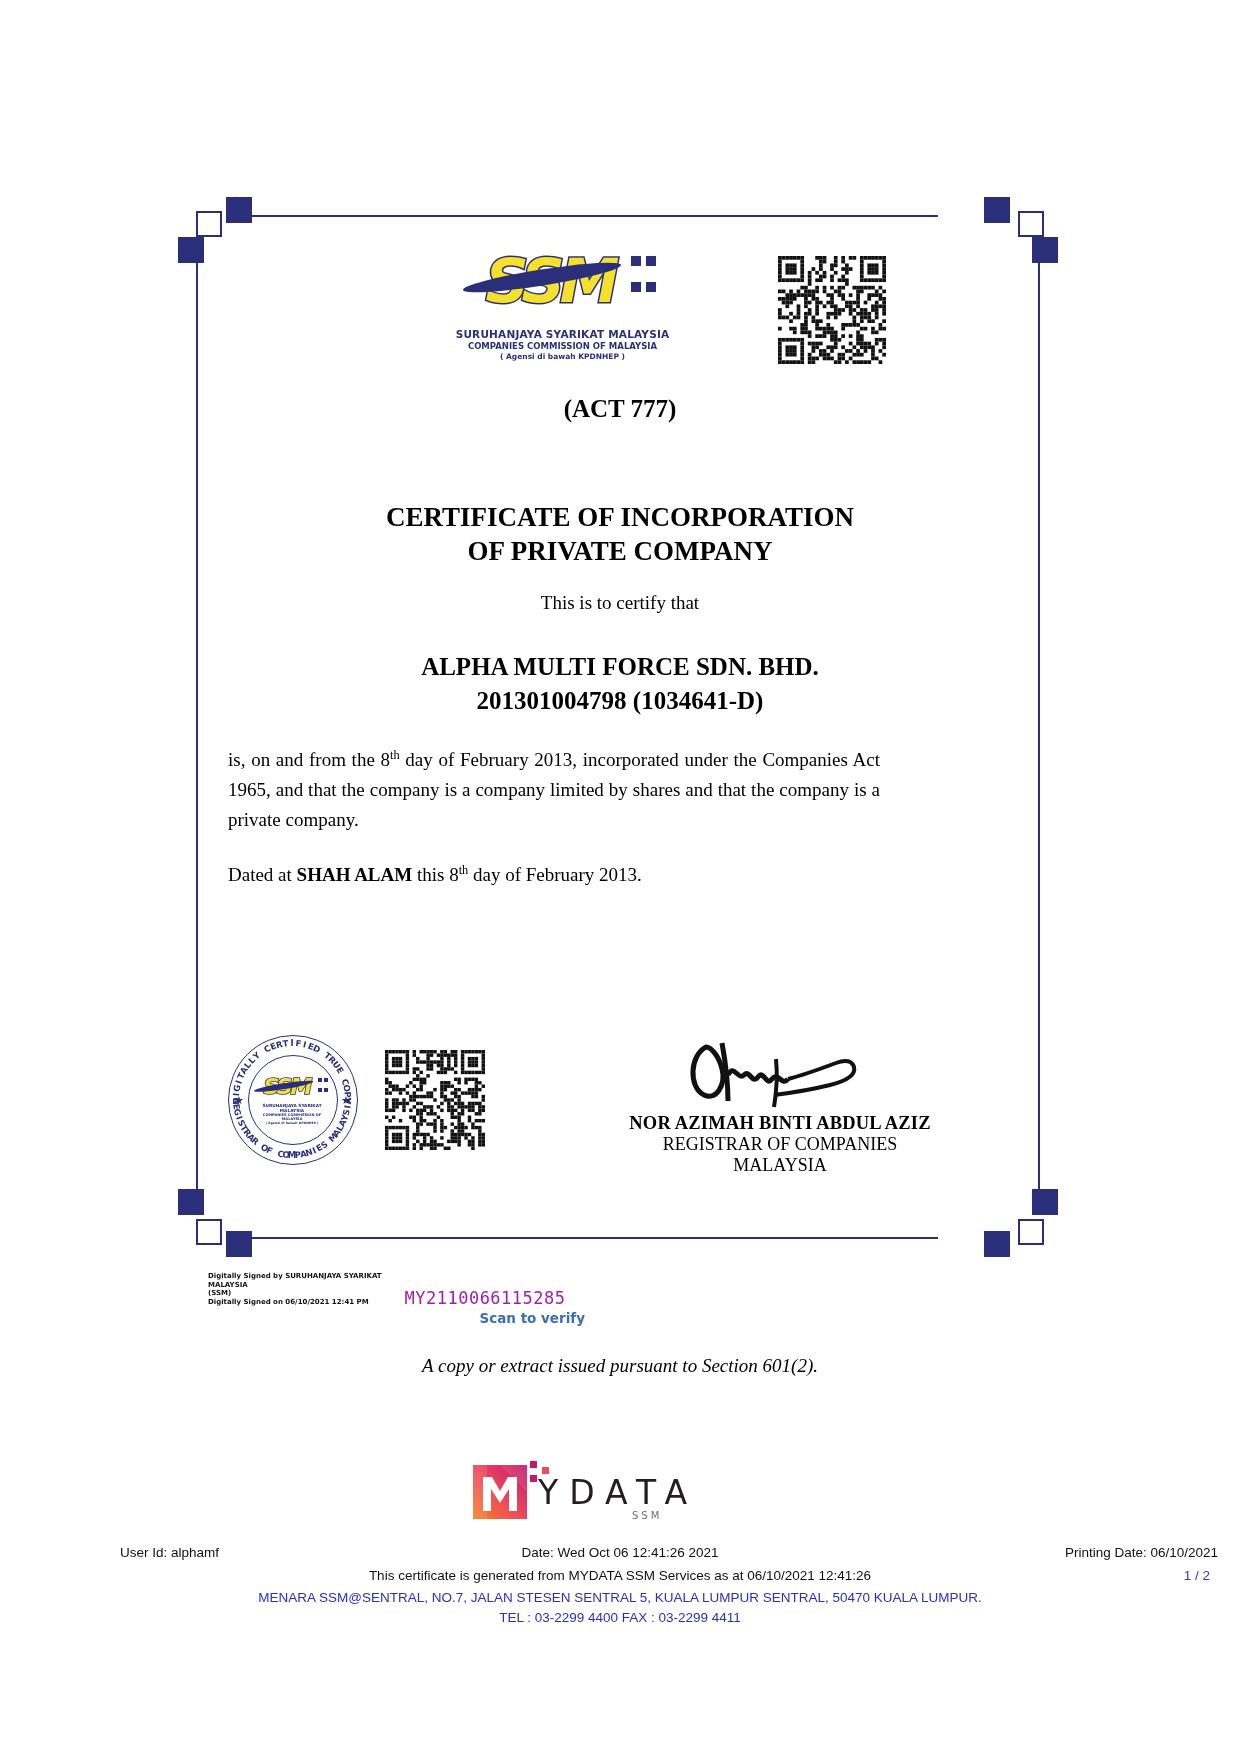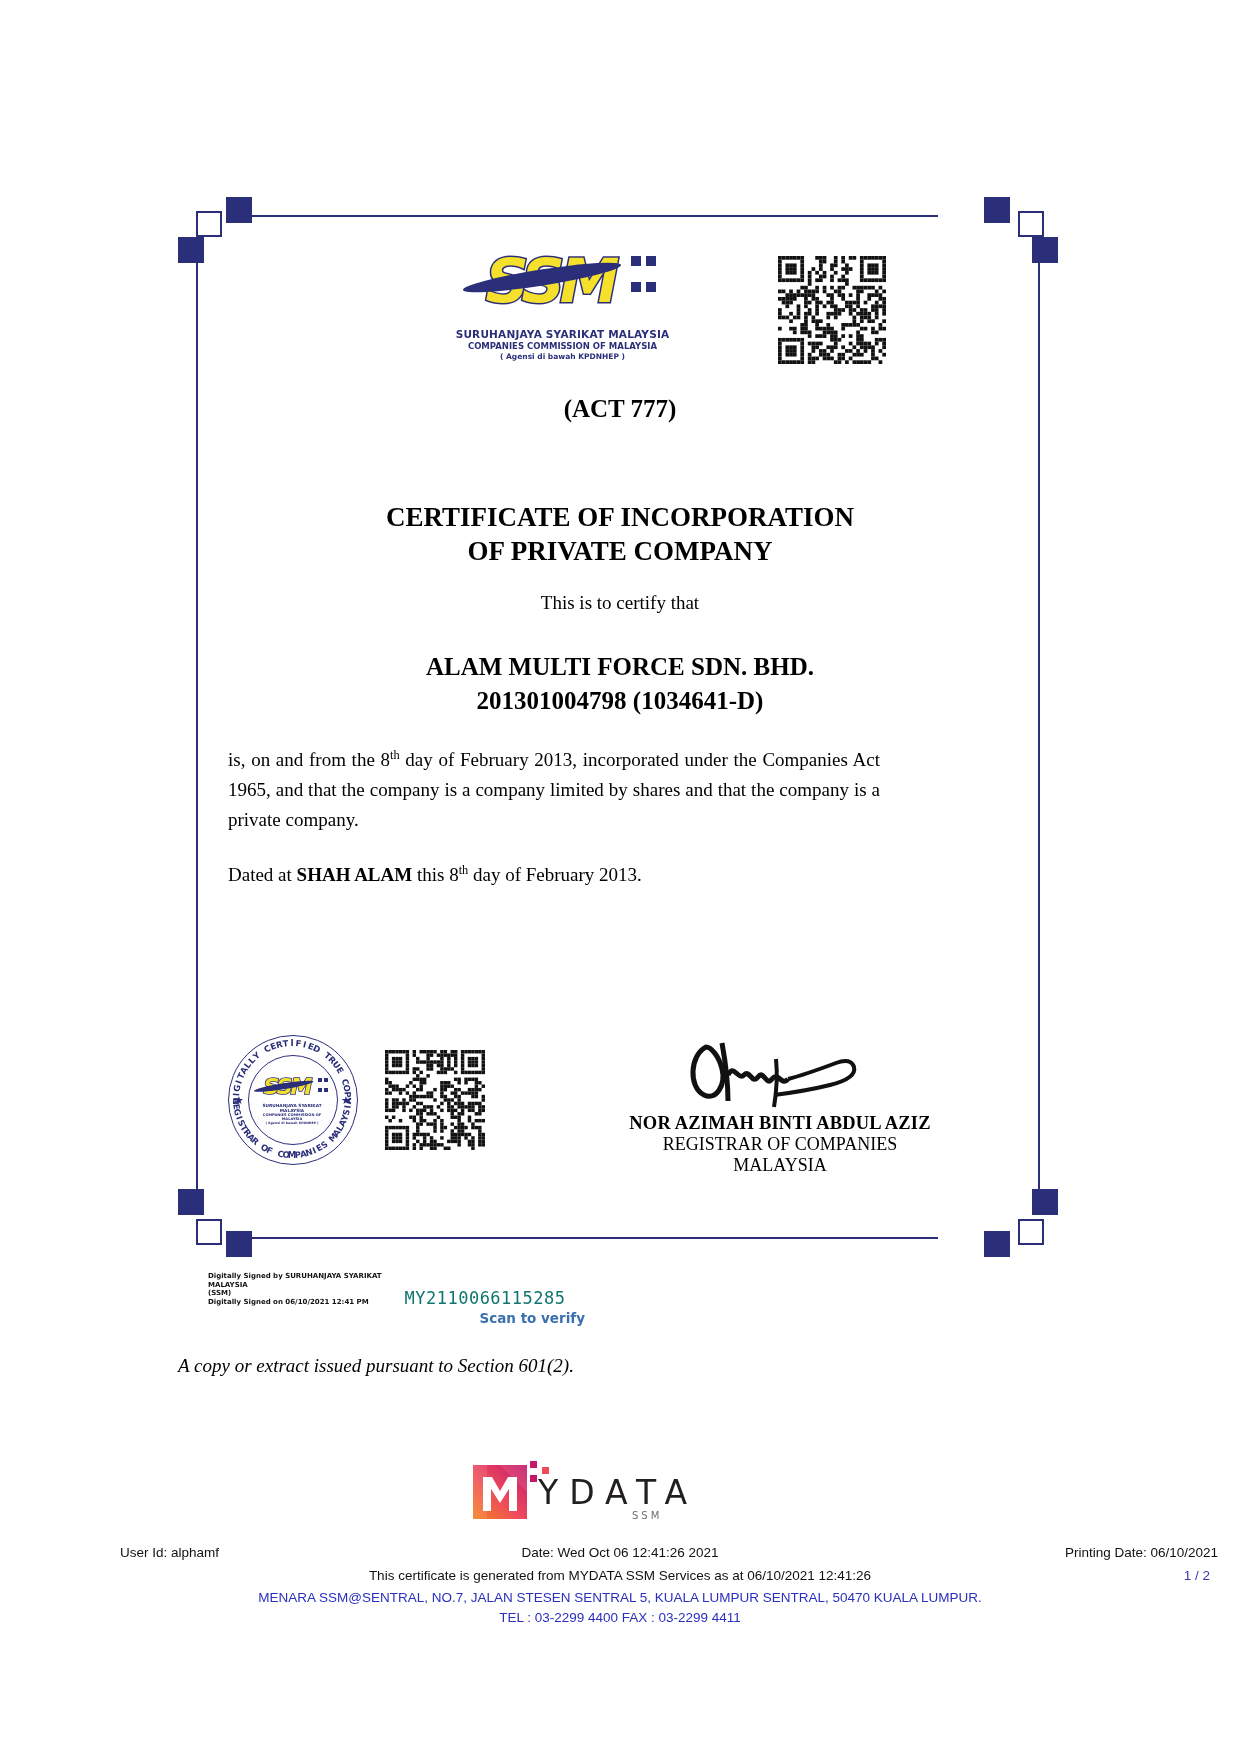--- a/index.html
+++ b/index.html
@@ -311,21 +311,21 @@
   
   #qr-ref {
     position: absolute;
     left: 385px;
     top: 1288px;
     width: 200px;
     text-align: center;
     font-family: "DejaVu Sans Mono", monospace;
     font-size: 17px;
     letter-spacing: 0.5px;
-    color: #0f766e;
+    color: #a21caf;
   }
   #scan-verify {
     position: absolute;
     left: 385px;
     top: 1310px;
     width: 200px;
     text-align: right;
     font-family: "DejaVu Sans", sans-serif;
     font-size: 13.5px;
     font-weight: bold;
@@ -349,21 +349,21 @@
     font-size: 18px;
   }
   #signature-country {
     font-size: 18px;
   }
   #footer-italic {
     position: absolute;
     left: 178px;
     top: 1355px;
     width: 884px;
-    text-align: left;
+    text-align: center;
     font-size: 19px;
     font-style: italic;
   }
 
   
   #mydata {
     position: absolute;
     left: 450px;
     top: 1455px;
     width: 340px;
@@ -871,21 +871,21 @@
 </div>
 
 <div id="cert-title">
   <div>CERTIFICATE OF INCORPORATION</div>
   <div>OF PRIVATE COMPANY</div>
 </div>
 
 <div id="certify-line">This is to certify that</div>
 
 <div id="company-name">
-  <div>ALAM MULTI FORCE SDN. BHD.</div>
+  <div>ALPHA MULTI FORCE SDN. BHD.</div>
   <div>201301004798 (1034641-D)</div>
 </div>
 
 <div id="body-para">
   <span>is, on and from the 8</span><sup>th</sup><span> day of February 2013, incorporated under the Companies Act 1965, and that the company is a company limited by shares and that the company is a private company.</span>
 </div>
 
 <div id="dated-line">
   <span>Dated at </span><b>SHAH ALAM</b><span> this 8</span><sup>th</sup><span> day of February 2013.</span>
 </div>

